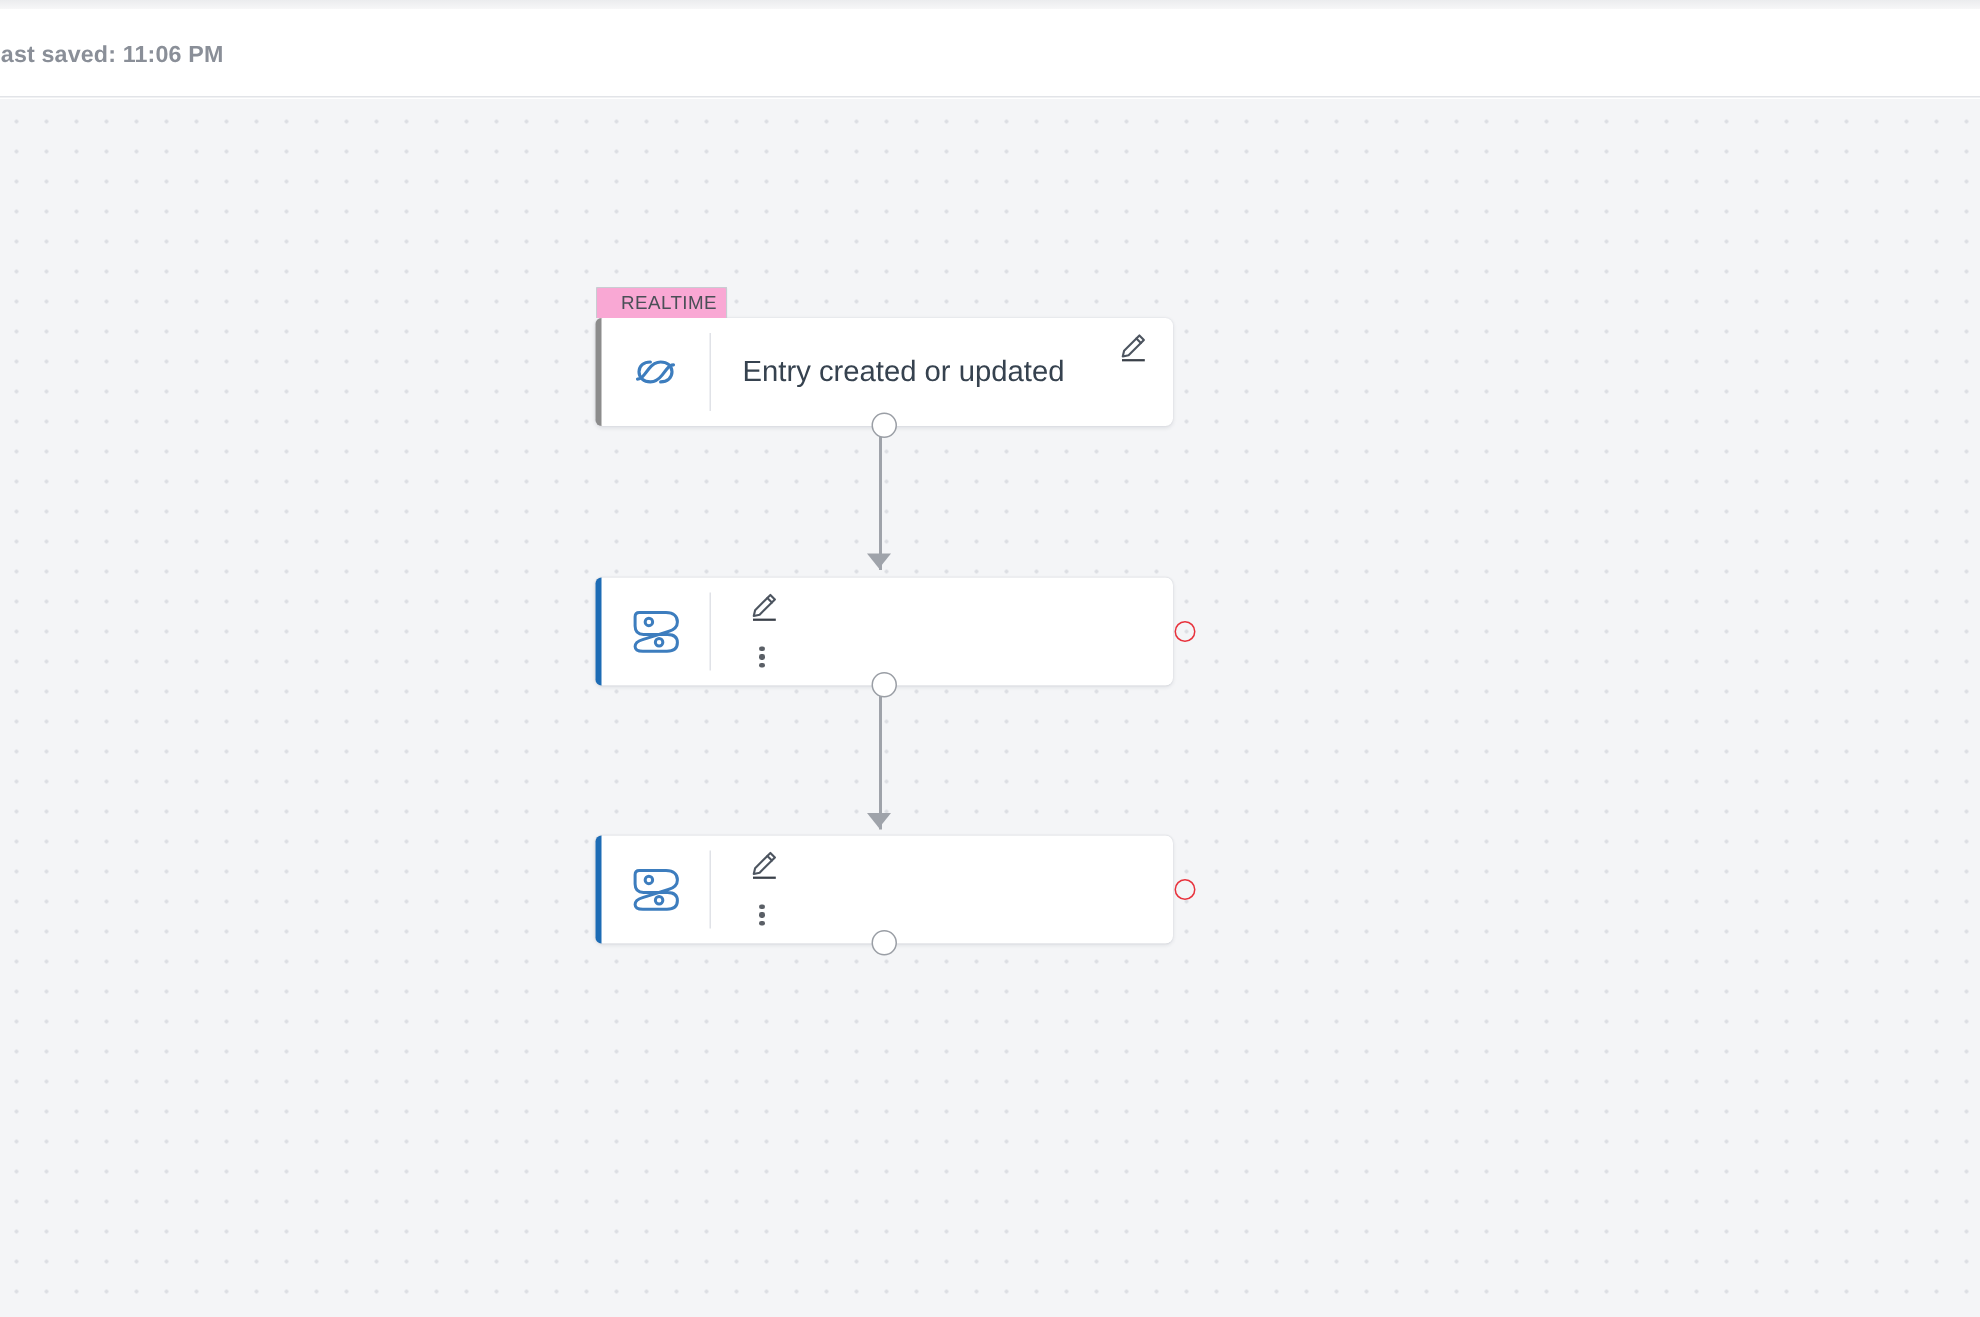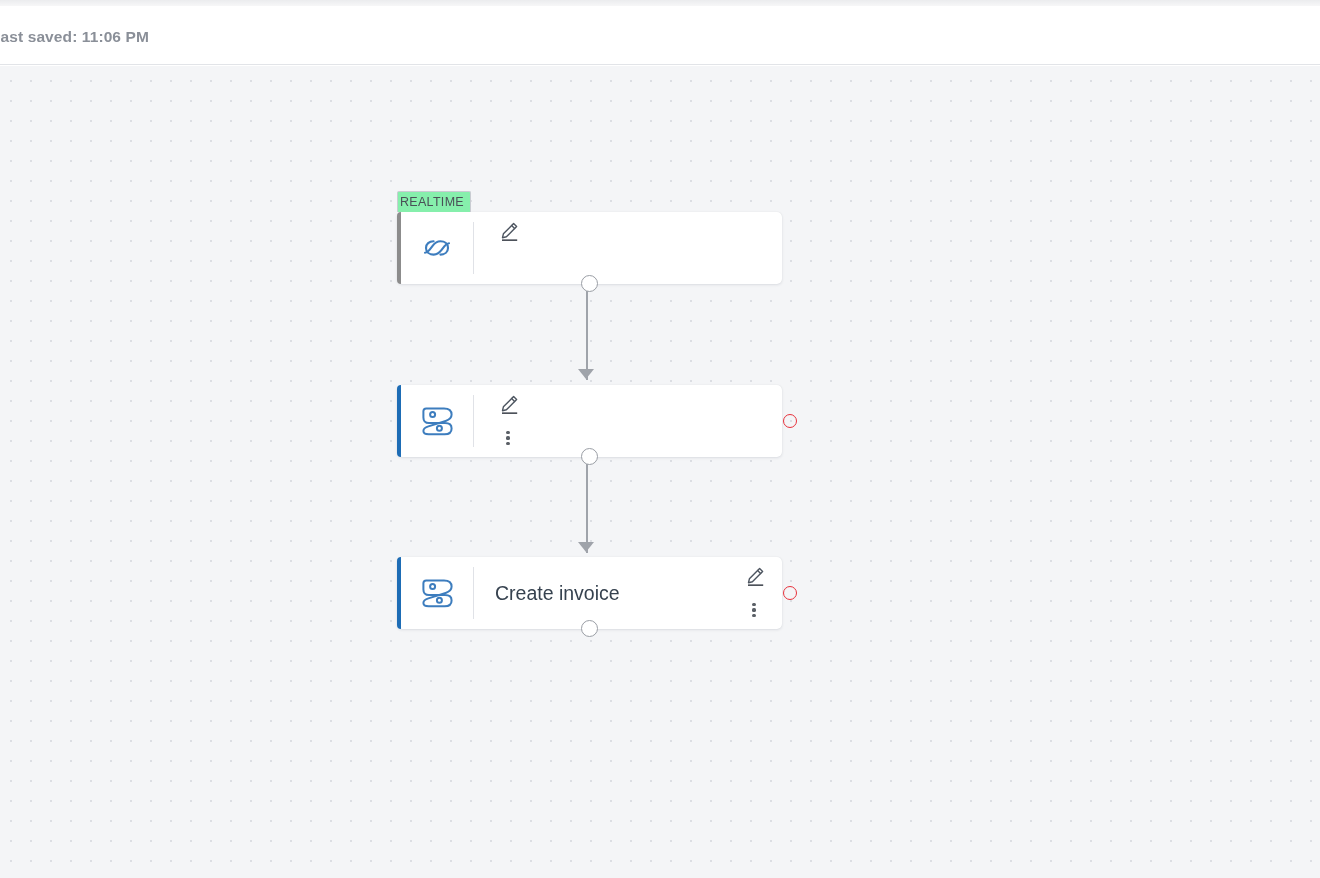--- a/index.html
+++ b/index.html
@@ -79,22 +79,22 @@
   }
   .accent-trigger { background: #8c8c8c; }
   .accent-action  { background: #1d6cb5; }
 
   
   .realtime-tab {
     position: absolute;
     top: -21px;
     left: 0px;
     height: 21px;
-    padding: 0 6px 0 2px;
-    background: #86efac;
+    padding: 0 6px 0 16px;
+    background: #f9a8d4;
     border: 1px solid #c9ccd2;
     border-bottom: none;
     border-radius: 2px 2px 0 0;
     display: flex;
     align-items: center;
     font-size: 12.5px;
     color: #4a4f57;
     letter-spacing: 0.3px;
     line-height: 1;
   }
@@ -241,20 +241,21 @@
                    C 28.0 12.9 24.9 10.3 20.4 10.3
                    C 17.0 10.3 14.8 12.0 12.6 14.8
                    L 9.7 18.6
                    C 8.1 20.7 6.8 21.7 5.0 21.7"></path>
         </g>
       </svg>
     </div>
 
     <div class="node-divider"></div>
 
+    <div class="node-title">Entry created or updated</div>
 
     <div class="node-controls">
       <div class="edit-btn">
         <svg width="21" height="22" viewBox="0 0 21 22">
           <g fill="none" stroke="#4d5560" stroke-width="1.4" stroke-linecap="round" stroke-linejoin="round">
             <path d="M14.6 2.6 l3.0 3.0 -10.2 10.2 -3.9 0.9 0.9 -3.9 z"></path>
             <path d="M12.6 4.6 l3.0 3.0"></path>
           </g>
           <rect x="3" y="18.4" width="15.2" height="1.5" fill="#3a4049"></rect>
         </svg>
@@ -336,21 +337,20 @@
                    L 4.4 7.2
                    C 4.4 5.6 5.4 4.4 7.2 4.4 Z"></path>
           <circle cx="13.6" cy="10.6" r="2.5"></circle>
           <circle cx="20.4" cy="24.2" r="2.5"></circle>
         </g>
       </svg>
     </div>
 
     <div class="node-divider"></div>
 
-    <div class="node-title">Create invoice</div>
 
     <div class="node-controls">
       <div class="edit-btn">
         <svg width="21" height="22" viewBox="0 0 21 22">
           <g fill="none" stroke="#4d5560" stroke-width="1.4" stroke-linecap="round" stroke-linejoin="round">
             <path d="M14.6 2.6 l3.0 3.0 -10.2 10.2 -3.9 0.9 0.9 -3.9 z"></path>
             <path d="M12.6 4.6 l3.0 3.0"></path>
           </g>
           <rect x="3" y="18.4" width="15.2" height="1.5" fill="#3a4049"></rect>
         </svg>

